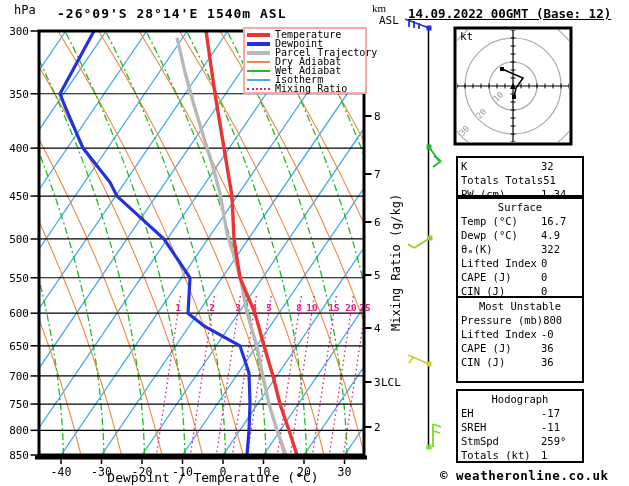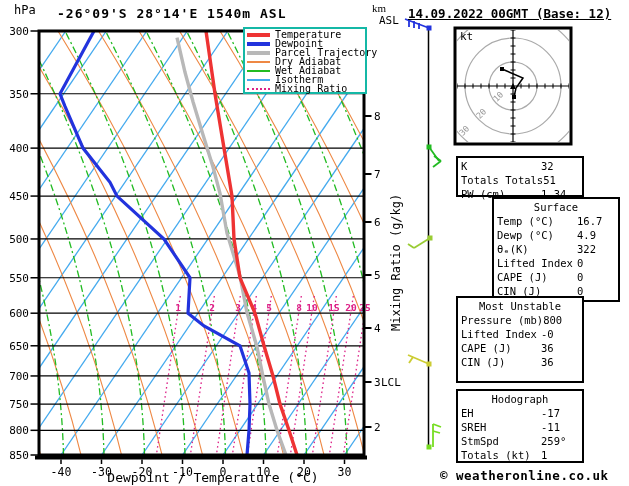--- a/index.html
+++ b/index.html
@@ -10,21 +10,21 @@
   #chart-svg{position:absolute;left:0;top:0;}
   #hpa-label{left:14px;top:3px;font-size:12px;}
   #main-title{left:57px;top:6px;font-size:13px;font-weight:bold;letter-spacing:1px;}
   #km-label{left:372px;top:2px;font-size:11px;font-family:Liberation Serif, serif;}
   #asl-label{left:370px;top:14px;font-size:11px;margin-left:9px;}
   #date-title{left:408px;top:6px;font-size:12.5px;font-weight:bold;text-decoration:underline;}
   #kt-label{left:460px;top:30px;font-size:11px;}
   #mixing-axis-title{left:389px;top:331px;font-size:12px;transform:rotate(-90deg);transform-origin:0 0;}
   #temp-axis-title{left:63px;top:470px;width:300px;text-align:center;font-size:13px;}
   #watermark{left:440px;top:468px;font-size:12.5px;font-weight:bold;letter-spacing:0.5px;}
-  #legend{left:243px;top:27px;width:124px;height:67px;border:2px solid #14b8a6;background:#fff;
+  #legend{left:243px;top:27px;width:124px;height:67px;border:2px solid #fca5a5;background:#fff;
           padding:1px 2px 0 2px;display:flex;flex-direction:column;justify-content:space-around;}
   .legend-row{display:flex;align-items:center;height:9px;}
   .legend-swatch{width:23px;margin-right:5px;flex:none;}
   .legend-label{font-size:10px;line-height:9px;}
   .tbox{position:absolute;left:456px;width:128px;border:2px solid #000;background:#fff;
         padding:1px 3px;font-size:10.5px;}
   .trow{display:flex;line-height:14px;height:14px;}
   .trow .lbl{flex:1;}
   .trow .val{width:38px;flex:none;}
   .thead{text-align:center;line-height:14px;height:14px;}
@@ -321,21 +321,21 @@
         </div>
         <div class="trow">
           <span class="lbl">Totals Totals</span>
           <span class="val">51</span>
         </div>
         <div class="trow">
           <span class="lbl">PW (cm)</span>
           <span class="val">1.34</span>
         </div>
       </div>
-      <div class="tbox" style="top: 197px; height: 105px; margin-left: 36px;">
+      <div class="tbox" style="top: 197px; height: 105px;">
         <div class="thead">Surface</div>
         <div class="trow">
           <span class="lbl">Temp (°C)</span>
           <span class="val">16.7</span>
         </div>
         <div class="trow">
           <span class="lbl">Dewp (°C)</span>
           <span class="val">4.9</span>
         </div>
         <div class="trow">

